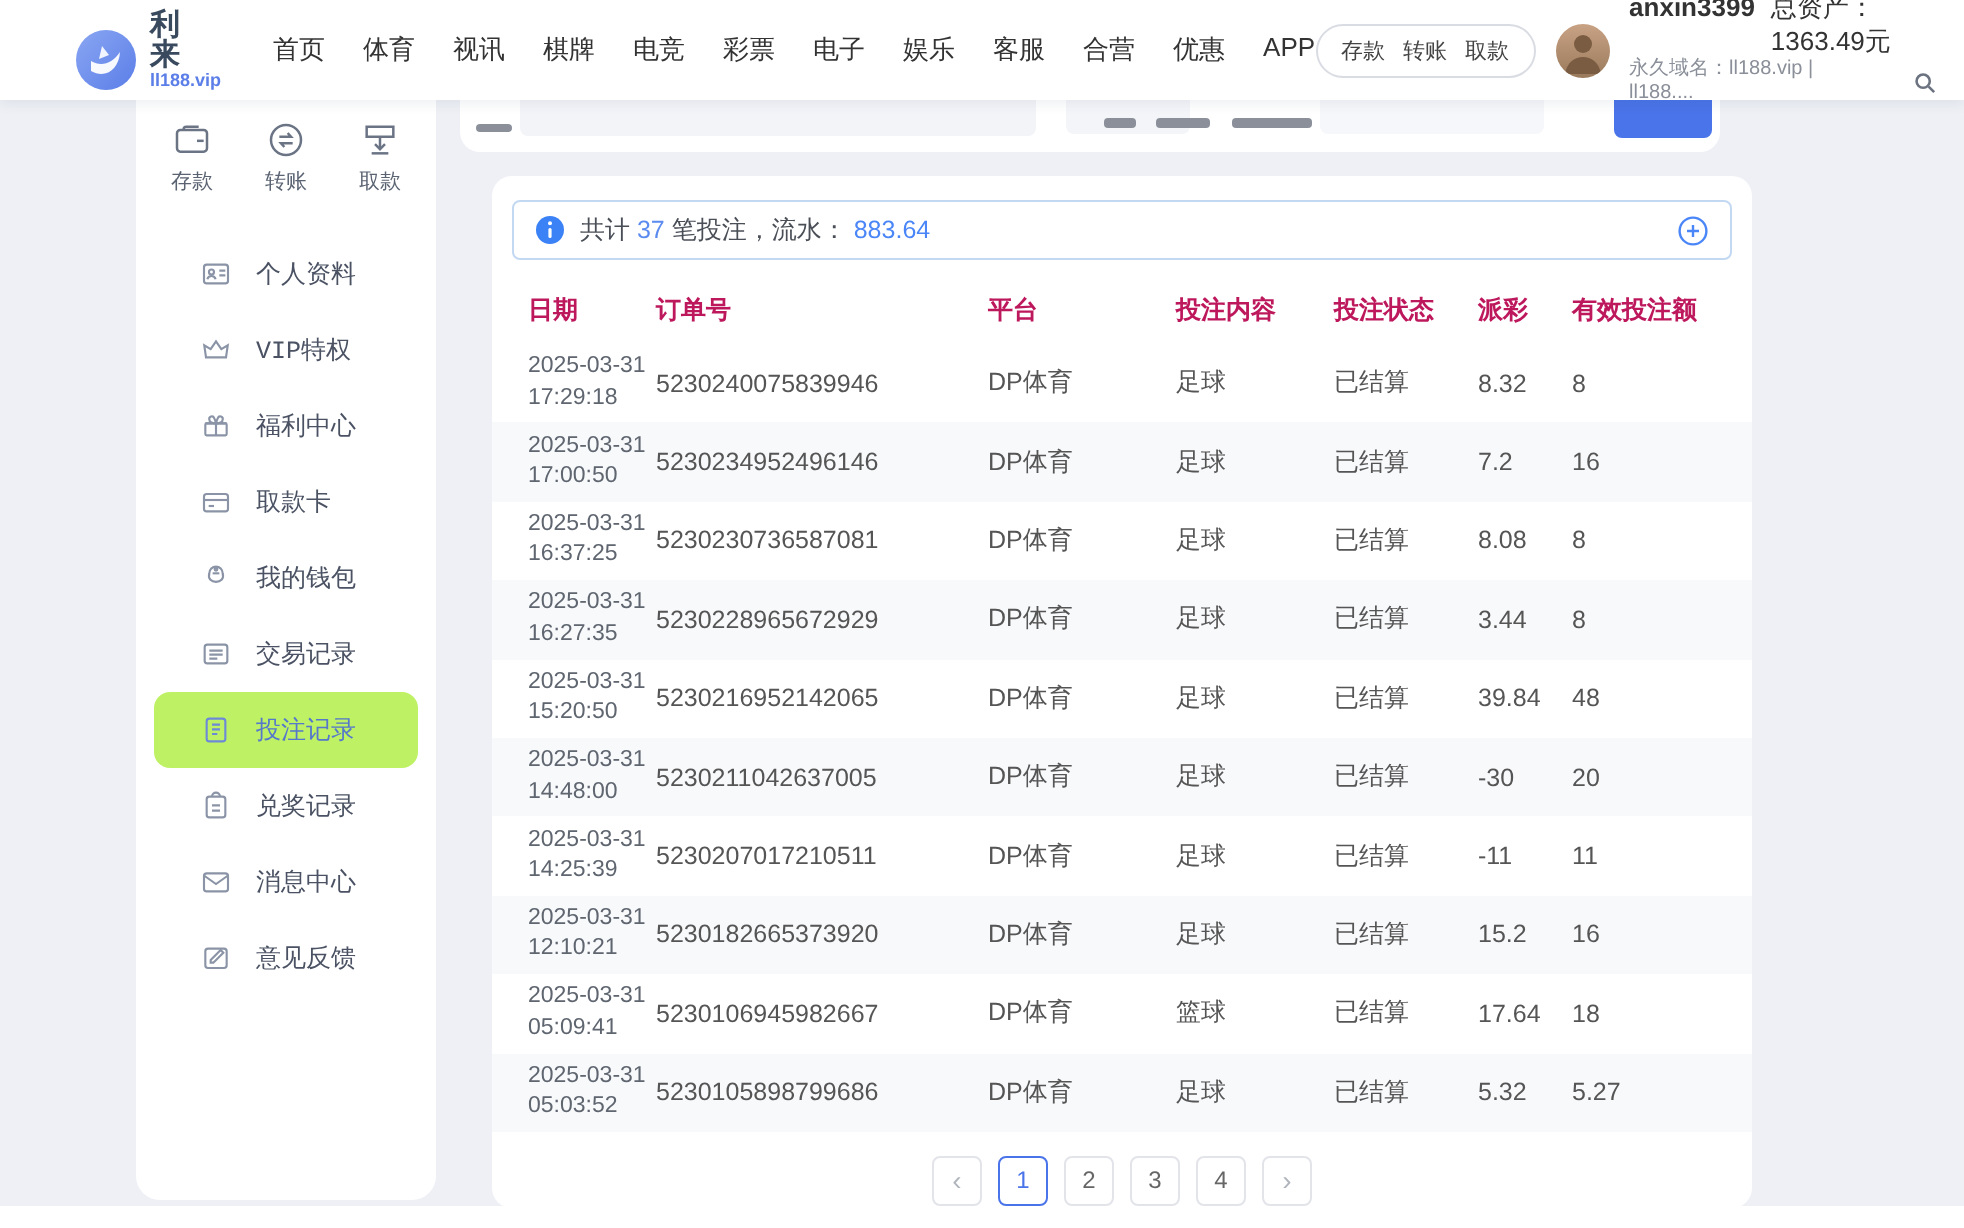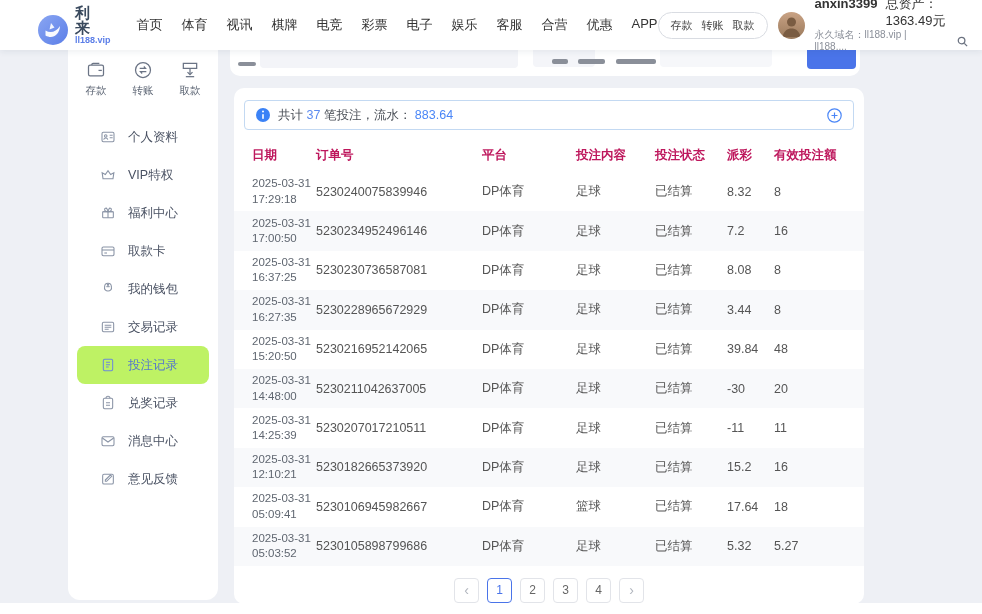--- a/index.html
+++ b/index.html
@@ -26,40 +26,40 @@
   .user-name { font-weight:bold; }
   .user-line2 { font-size:10px; color:#8a8f99; display:flex; align-items:center; gap:21px; }
 
   
   .sidebar { position:absolute; left:68px; top:28px; width:150px; height:572px; background:#fff;
     border-radius:12px; z-index:5; padding-top:32px; }
   .quick-actions { display:flex; justify-content:center; gap:17px; }
   .qa { display:flex; flex-direction:column; align-items:center; gap:4px; cursor:pointer; width:30px; }
   .qa .icon { color:#6b7485; }
   .qa-label { font-size:10.5px; color:#5a6372; white-space:nowrap; }
-  .menu { margin-top:20px; padding:0 9px; }
+  .menu { margin-top:20px; padding:0 9px;font-family:Liberation Mono, monospace; }
   .menu-item { display:flex; align-items:center; gap:12px; height:38px; padding-left:23px;
     font-size:12.5px; color:#4a5263; cursor:pointer; border-radius:8px; white-space:nowrap; }
   .menu-item .icon { color:#8a94a6; display:flex; }
   .menu-item.active { background:#bef264; color:#5577cc; }
   .menu-item.active .icon { color:#6d8ad8; }
 
   .icon svg { display:block; }
 
   
   .content { position:absolute; left:230px; top:0; width:630px; }
   .filter-card { position:absolute; top:26px; left:0; width:630px; height:50px; background:#fff;
     border-radius:10px; overflow:hidden; z-index:10; }
   .f-frag { position:absolute; background:#8a8f99; border-radius:2px; }
   .f-input { position:absolute; left:30px; bottom:8px; width:258px; height:26px; background:#f3f4f8; border-radius:4px; }
   .f-box2 { position:absolute; left:303px; bottom:9px; width:62px; height:24px; background:#f4f5f9; border-radius:4px; }
   .f-box3 { position:absolute; left:430px; bottom:9px; width:112px; height:24px; background:#f6f7fa; border-radius:4px; }
   .f-btn { position:absolute; right:4px; bottom:7px; width:49px; height:26px; background:#4a74e9; border-radius:4px; cursor:pointer; }
 
-  .records-card { position:absolute; top:88px; left:4px; width:630px; height:516px; background:#fff;
+  .records-card { position:absolute; top:88px; left:16px; width:630px; height:516px; background:#fff;
     border-radius:10px; z-index:8; }
   .summary-bar { margin:12px 10px 0 10px; height:30px; border:1px solid #c3d9f2; border-radius:4px;
     display:flex; align-items:center; padding:0 11px; background:#fff; }
   .summary-text { margin-left:8px; font-size:12.5px; color:#4a4f57; }
   .summary-text .num { color:#5c8bf0; }
   .summary-text .flow { color:#4a86f7; }
   .circle-plus { margin-left:auto; color:#4a86f7; cursor:pointer; display:flex; }
 
   .table { margin-top:8px; }
   .trow { display:grid; grid-template-columns:64px 166px 94px 79px 72px 47px 1fr;

